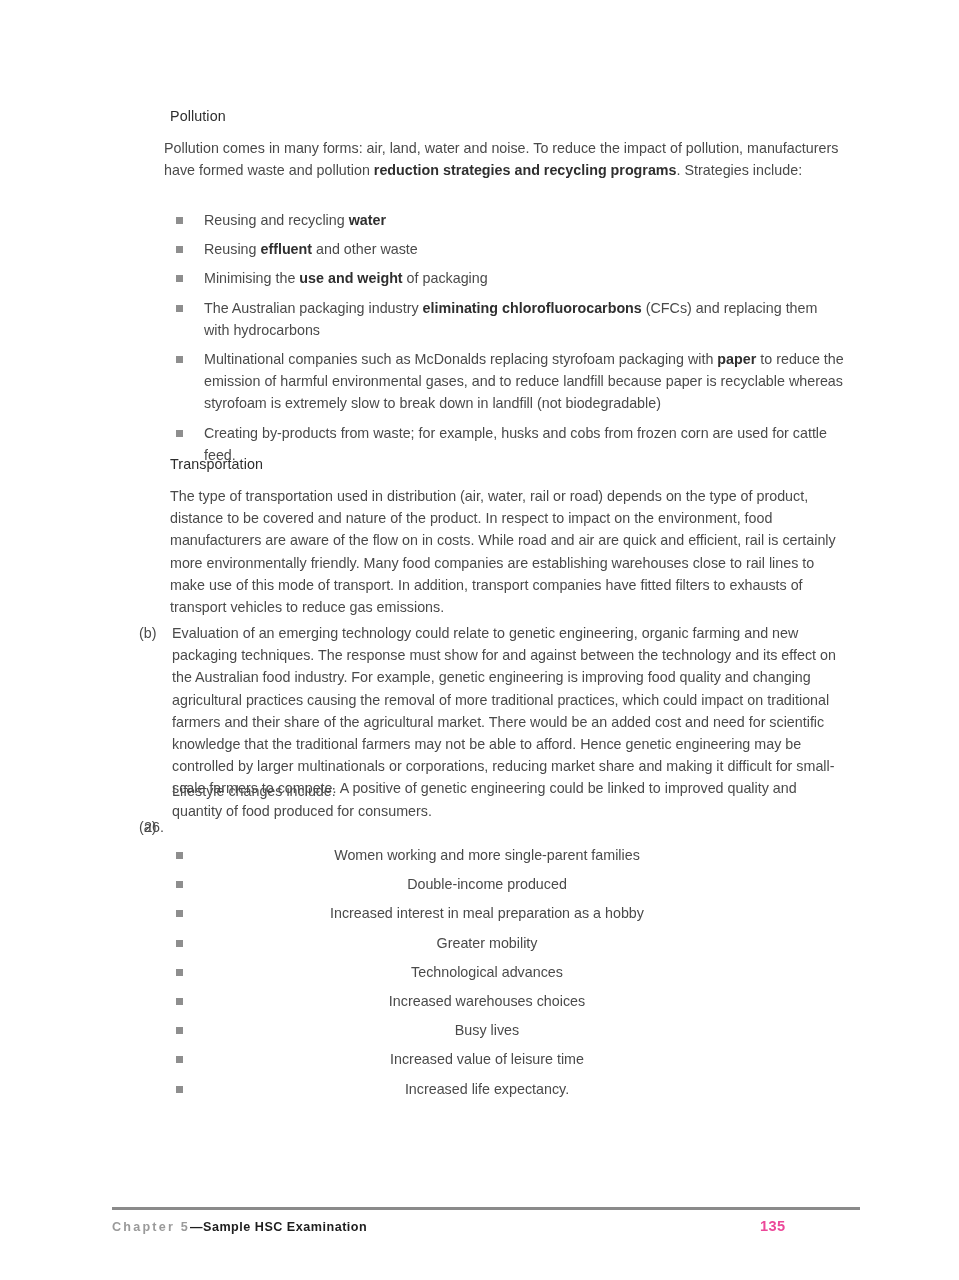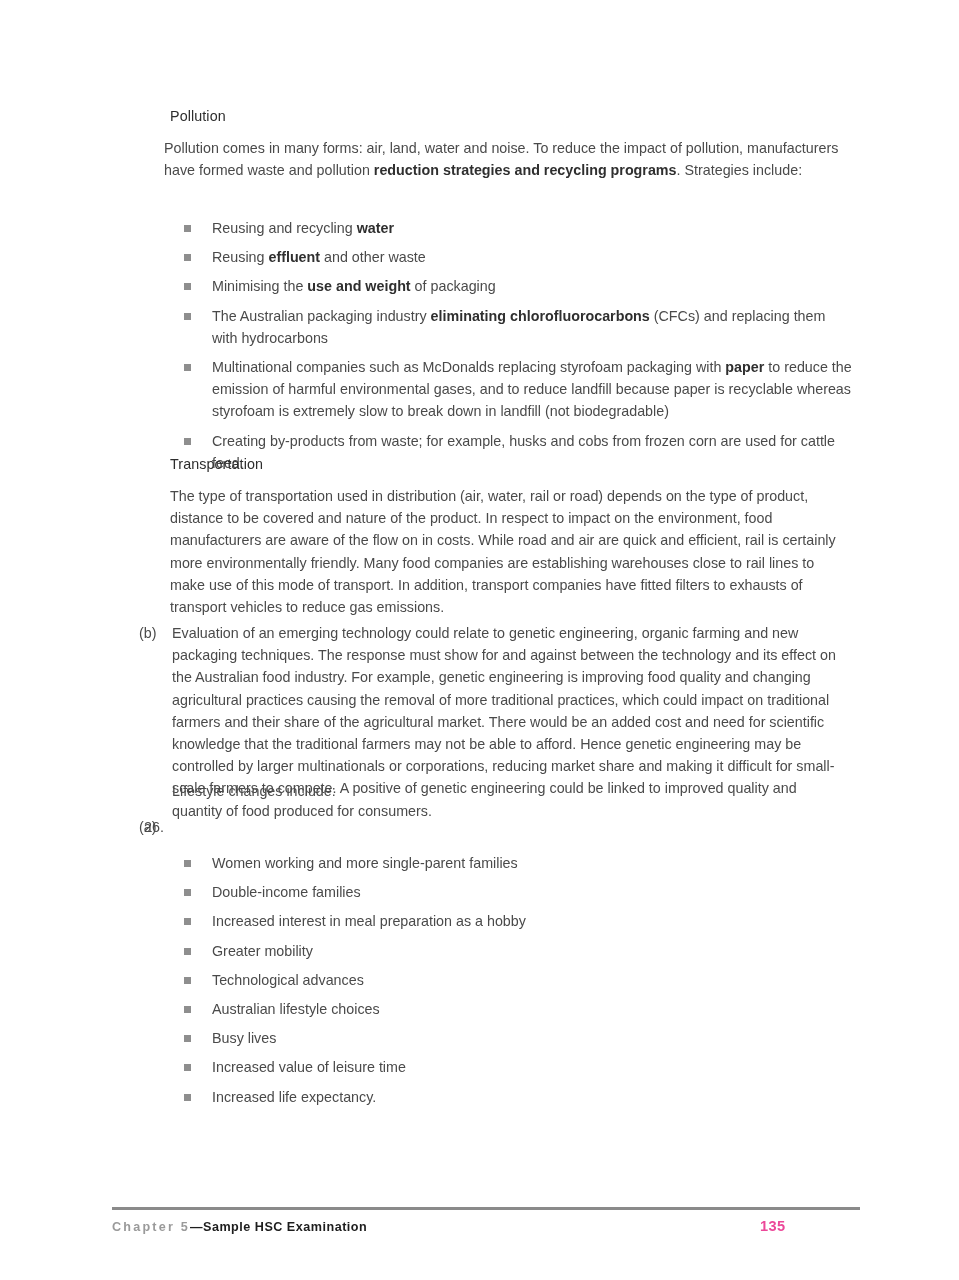--- a/index.html
+++ b/index.html
@@ -41,21 +41,21 @@
     line-height: 22.2px;
     color: #4a4a4a;
     text-align: left;
   }
   .para b, .bullet-text b { font-weight: 700; color: #2f2f2f; }
 
   
   .blist {
     position: absolute;
     list-style: none;
-    margin: 8px;
+    margin: 0;
     padding: 0;
   }
   .bitem {
     position: relative;
     padding-left: 34px;
     font-size: 14.3px;
     line-height: 22.2px;
     color: #4a4a4a;
   }
   .bitem + .bitem { margin-top: 7px; }
@@ -144,28 +144,28 @@
 
   <div class="para" style="left:170px; top:485px; width:678px;">The type of transportation used in distribution (air, water, rail or road) depends on the type of product, distance to be covered and nature of the product. In respect to impact on the environment, food manufacturers are aware of the flow on in costs. While road and air are quick and efficient, rail is certainly more environmentally friendly. Many food companies are establishing warehouses close to rail lines to make use of this mode of transport. In addition, transport companies have fitted filters to exhausts of transport vehicles to reduce gas emissions.</div>
 
   <div class="qlabel" style="left:139px; top:622px;">(b)</div>
   <div class="para" style="left:172px; top:622px; width:676px;">Evaluation of an emerging technology could relate to genetic engineering, organic farming and new packaging techniques. The response must show for and against between the technology and its effect on the Australian food industry. For example, genetic engineering is improving food quality and changing agricultural practices causing the removal of more traditional practices, which could impact on traditional farmers and their share of the agricultural market. There would be an added cost and need for scientific knowledge that the traditional farmers may not be able to afford. Hence genetic engineering may be controlled by larger multinationals or corporations, reducing market share and making it difficult for small-scale farmers to compete. A positive of genetic engineering could be linked to improved quality and quantity of food produced for consumers.</div>
 
   <div class="qnum" style="left:110px; top:816px;">26.</div>
   <div class="qlabel" style="left:139px; top:816px;">(a)</div>
   <div class="para" style="left:172px; top:780px; width:600px;">Lifestyle changes include:</div>
 
-  <ul class="blist" id="q26-bullets" style="left:170px; top:844px; width:600px;">
+  <ul class="blist" id="q26-bullets" style="left:170px; top:844px; width:600px;text-align:center;">
       <li class="bitem"><span class="sq"></span><span class="bullet-text">Women working and more single-parent families</span></li>
-      <li class="bitem"><span class="sq"></span><span class="bullet-text">Double-income families</span></li>
+      <li class="bitem"><span class="sq"></span><span class="bullet-text">Double-income produced</span></li>
       <li class="bitem"><span class="sq"></span></li>
       <li class="bitem"><span class="sq"></span><span class="bullet-text">Increased interest in meal preparation as a hobby</span></li>
       <li class="bitem"><span class="sq"></span><span class="bullet-text">Greater mobility</span></li>
       <li class="bitem"><span class="sq"></span><span class="bullet-text">Technological advances</span></li>
-      <li class="bitem"><span class="sq"></span><span class="bullet-text">Australian lifestyle choices</span></li>
+      <li class="bitem"><span class="sq"></span><span class="bullet-text">Increased warehouses choices</span></li>
       <li class="bitem"><span class="sq"></span><span class="bullet-text">Busy lives</span></li>
       <li class="bitem"><span class="sq"></span><span class="bullet-text">Increased value of leisure time</span></li>
       <li class="bitem"><span class="sq"></span><span class="bullet-text">Increased life expectancy.</span></li>
     </ul>
 
   <div class="foot-rule"></div>
   <div class="foot-left">
     <span class="foot-chapter">Chapter 5</span><span class="foot-title">—Sample HSC Examination</span>
   </div>
   <div class="foot-page">135</div>

